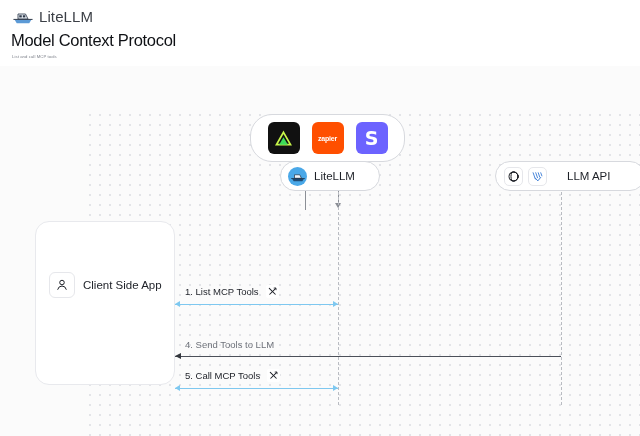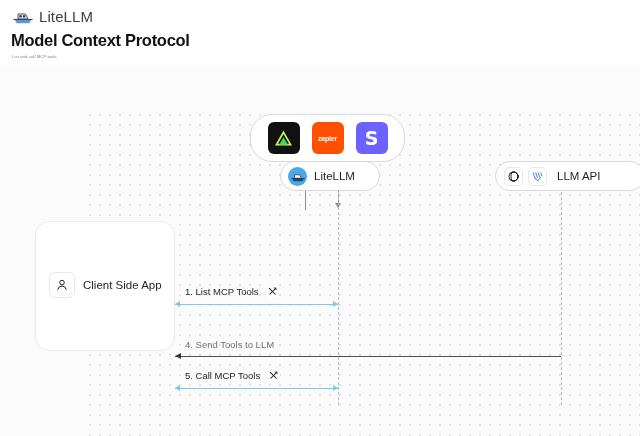--- a/index.html
+++ b/index.html
@@ -33,21 +33,21 @@
   .brand-name {
     font-size: 15px;
     color: #3b3f46;
     letter-spacing: .1px;
   }
   .page-title {
     position: absolute;
     left: 11px;
     top: 31px;
     font-size: 16.5px;
-    font-weight: 700;
+    font-weight: 400;
     color: #0f1115;
     letter-spacing: -.3px;
   }
   .page-subtitle {
     position: absolute;
     left: 12px;
     top: 54px;
     font-size: 4.2px;
     color: #7b7f88;
     letter-spacing: .1px;
@@ -173,30 +173,30 @@
     background: #fff;
     display: flex;
     align-items: center;
     justify-content: center;
     flex: none;
     box-sizing: border-box;
   }
   .llmapi-text {
     font-size: 11.5px;
     color: #1d2027;
-    margin-left: 5px;
+    margin-left: 15px;
   }
 
   
   .client-box {
     position: absolute;
     left: 35px;
     top: 155px;
     width: 140px;
-    height: 130px;
+    height: 164px;
     background: #ffffff;
     border: 1.2px solid #e8e9ed;
     border-radius: 14px;
     box-sizing: border-box;
   }
   .client-inner {
     position: absolute;
     left: 13px;
     top: 50px;
     display: flex;

